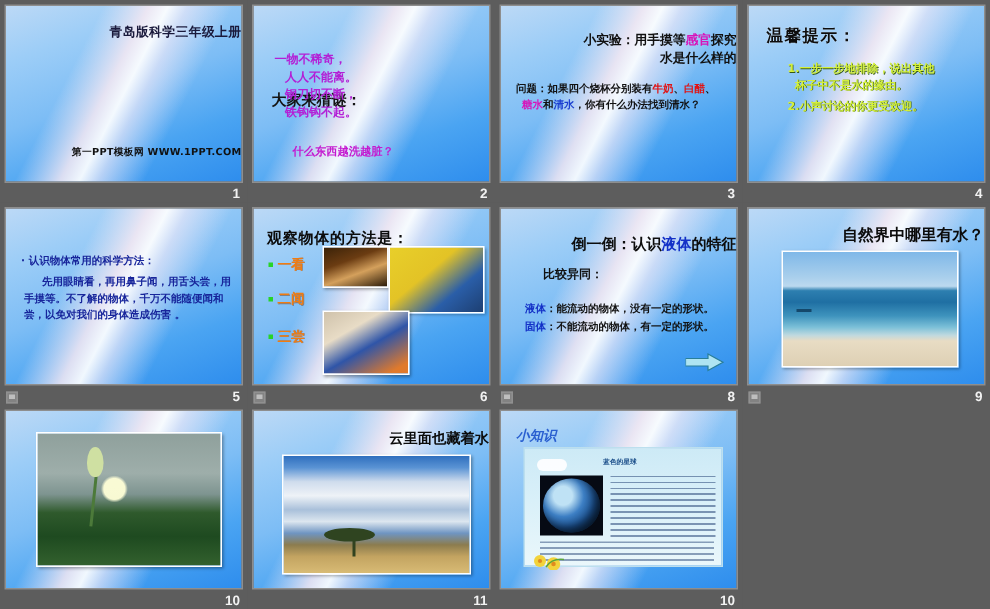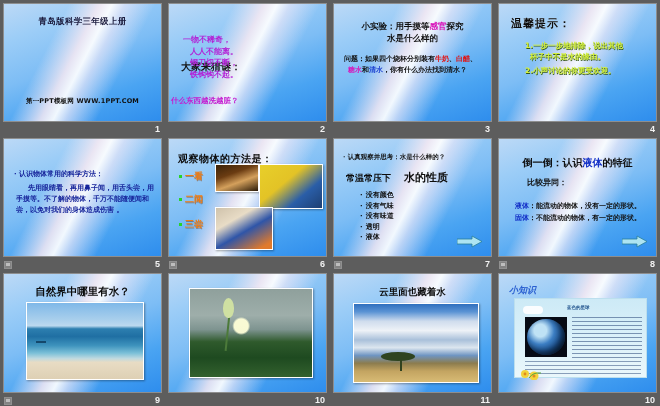--- a/index.html
+++ b/index.html
@@ -54,36 +54,36 @@
   .sicon::after {
     content: "";
     position: absolute;
     left: 1px; top: 1px; width: 4px; height: 3px;
     background: #cfcfcf;
   }
 
   
   .tx { position: absolute; white-space: nowrap; font-weight: bold;
         font-family: "DejaVu Sans", "Liberation Sans", sans-serif; }
-  .ctr { left: 0; width: 100%; text-align: center; }
+  .ctr { left: 0; width: 100%; text-align: right; }
 
   
   .s1-sub { top: 12px; font-size: 8.5px; color: #1a1a3c; letter-spacing: .3px; }
   .s1-title { top: 33px; font-size: 18px; color: #1d2fa0;
               text-shadow: 1px 1px 1px rgba(255,255,255,.7); letter-spacing: 2px; }
   .s1-www { top: 93px; font-size: 6.5px; color: #111; letter-spacing: .2px; }
 
   
   .s2-title { left: 12px; top: 12px; font-size: 10px; color: #141414; margin-top: 44px; }
   .s2-list { position: absolute; left: 14px; top: 30px; font-size: 8px;
              color: #b320d6; line-height: 11.5px; font-weight: bold;
              font-family: "DejaVu Sans", sans-serif; }
   .s2-list .ln { display: block; }
   .s2-list .ln.ind { padding-left: 7px; }
-  .s2-q { left: 2px; top: 92px; font-size: 7.5px; color: #c41ad0; }
+  .s2-q { left: 26px; top: 92px; font-size: 7.5px; color: #c41ad0; }
 
   
   .s3-t1 { top: 17px; font-size: 8.5px; color: #111; }
   .s3-t2 { top: 29px; font-size: 8.5px; color: #111; }
   .s3-q1 { left: 10px; top: 50px; font-size: 7px; color: #111; }
   .s3-q2 { left: 14px; top: 61px; font-size: 7px; color: #111; }
   .hl-m { color: #d813b9; }
   .hl-r { color: #e01414; }
   .hl-b { color: #1b3fd0; }
 
@@ -256,39 +256,20 @@
       <div class="tx s6-b s6-b2">二闻</div>
       <div class="tx s6-b s6-b3">三尝</div>
       <div class="photo ph6a"></div>
       <div class="photo ph6b"></div>
       <div class="photo ph6c"></div>
     </div>
     <div class="sicon"></div>
     <div class="snum">6</div>
   </div>
 
-  <div class="cell">
-    <div class="slide">
-      <div class="tx s7-q">· 认真观察并思考：水是什么样的？</div>
-      <div class="tx s7-h1">常温常压下</div>
-      <div class="tx s7-h2">水的性质</div>
-      <ul class="s7-ul">
-        <li>没有颜色</li>
-        <li>没有气味</li>
-        <li>没有味道</li>
-        <li>透明</li>
-        <li>液体</li>
-      </ul>
-      <svg class="arrow" viewBox="0 0 26 13">
-        <polygon points="0,4 15,4 15,1 25,6.5 15,12 15,9 0,9" fill="#aee4f2" stroke="#2a7f99" stroke-width="0.8"></polygon>
-      </svg>
-    </div>
-    <div class="sicon"></div>
-    <div class="snum">7</div>
-  </div>
 
   <div class="cell">
     <div class="slide">
       <div class="tx ctr s8-title"><span>倒一倒：认识</span><span class="kw">液体</span><span>的特征</span></div>
       <div class="tx s8-sub">比较异同：</div>
       <div class="tx s8-r1"><span class="kw">液体</span><span>：能流动的物体，没有一定的形状。</span></div>
       <div class="tx s8-r2"><span class="kw">固体</span><span>：不能流动的物体，有一定的形状。</span></div>
       <svg class="arrow" viewBox="0 0 26 13">
         <polygon points="0,4 15,4 15,1 25,6.5 15,12 15,9 0,9" fill="#aee4f2" stroke="#2a7f99" stroke-width="0.8"></polygon>
       </svg>

